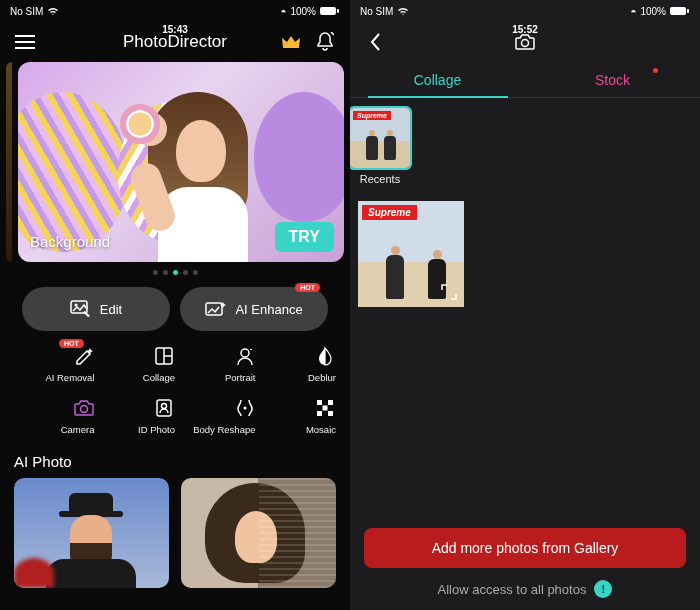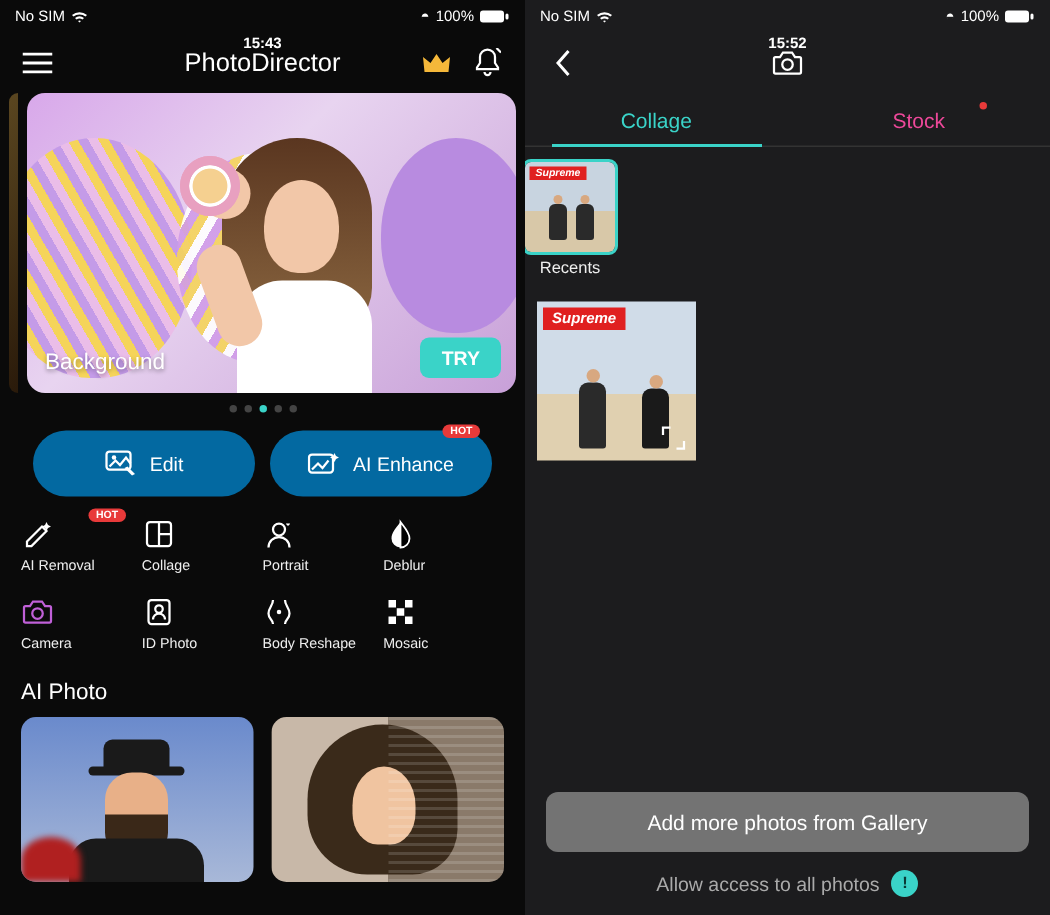--- a/index.html
+++ b/index.html
@@ -111,47 +111,47 @@
   }
   .hero-label {
     position:absolute; left:12px; bottom:12px;
     font-size: 15px; color:#fff; font-weight:400;
     text-shadow: 0 1px 3px rgba(0,0,0,0.4);
   }
   .try-btn {
     position:absolute; right:10px; bottom:10px;
     background:#3ad3c8; color:#fff;
     padding: 6px 14px; border-radius: 6px;
-    font-size:13px; font-weight:700;
+    font-size:16px; font-weight:700;
   }
   .dots { text-align:center; margin:8px 0; display:flex; justify-content:center; gap:5px;}
   .dot { width:5px; height:5px; border-radius:50%; background:#444;}
   .dot.active { background:#3ad3c8; }
 
   .main-btns { display:flex; gap:10px; padding: 4px 22px 0; }
   .main-btn {
     flex:1; height:44px;
-    background:#0369a1; border-radius:22px;
+    background:#404040; border-radius:22px;
     display:flex; align-items:center; justify-content:center; gap:8px;
     font-size:13px; color:#fff;
     position:relative;
   }
   .hot-badge {
     position:absolute; top:-4px; right:8px;
     background:#e83a3a; color:#fff; font-size:7px;
     padding:1px 5px; border-radius:6px; font-weight:700;
   }
   .hot-badge.tiny { top:-6px; left:45px; right:auto; }
 
   .tool-grid {
     display:grid; grid-template-columns: repeat(4,1fr);
     padding: 14px 14px 6px; row-gap:14px;
   }
   .tool {
-    display:flex; flex-direction:column; align-items:flex-start; gap:5px;
+    display:flex; flex-direction:column; align-items:flex-end; gap:5px;
     font-size:9.5px; color:#eee;
     position:relative;
   }
   .tool-icon {
     width:22px; height:22px; display:flex; align-items:center; justify-content:center;
   }
 
   .section-title { font-size:15px; color:#fff; padding: 12px 14px 8px; font-weight:400;}
   .magic-row { display:flex; gap:12px; padding: 0 14px; }
   .magic-card {
@@ -229,21 +229,21 @@
   }
   .photo .supr-badge { font-size:10px; top:4px; left:4px; padding:2px 6px;}
   .photo .p1 { position:absolute; bottom:8px; left:28px; width:18px; height:44px; background:#2a2a2a; border-radius:6px 6px 2px 2px;}
   .photo .p1::before { content:''; position:absolute; top:-9px; left:5px; width:9px; height:9px; background:#d8a880; border-radius:50%;}
   .photo .p2 { position:absolute; bottom:8px; right:18px; width:18px; height:40px; background:#1a1a1a; border-radius:6px 6px 2px 2px;}
   .photo .p2::before { content:''; position:absolute; top:-9px; left:5px; width:9px; height:9px; background:#d8a880; border-radius:50%;}
   .expand{ position:absolute; bottom:6px; right:6px; width:18px; height:18px; }
 
   .add-btn {
     position:absolute; bottom:42px; left:14px; right:14px;
-    background:#737373; color:#fff; height:40px;
+    background:#b91c1c; color:#fff; height:40px;
     border-radius:8px; display:flex; align-items:center; justify-content:center;
     font-size:14px;
   }
   .allow {
     position:absolute; bottom:12px; left:0; right:0;
     display:flex; align-items:center; justify-content:center; gap:8px;
     color:#aaa; font-size:13px;
   }
   .allow-badge { width:18px; height:18px; border-radius:50%; background:#3ad3c8; color:#0a3a36; display:flex; align-items:center; justify-content:center; font-size:11px; font-weight:900;}
 

